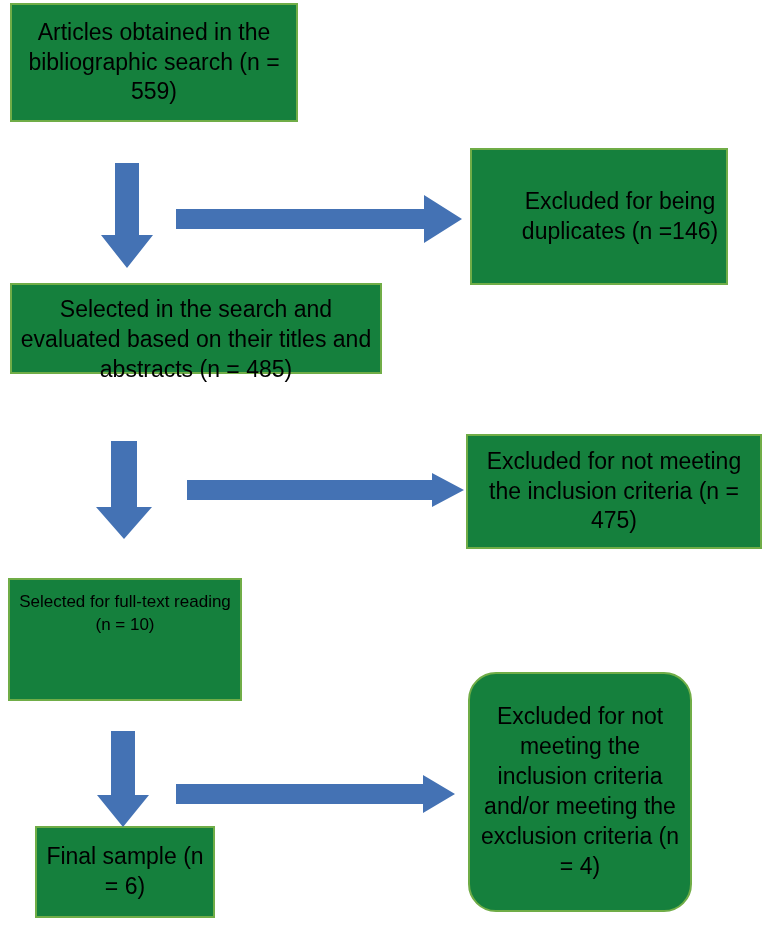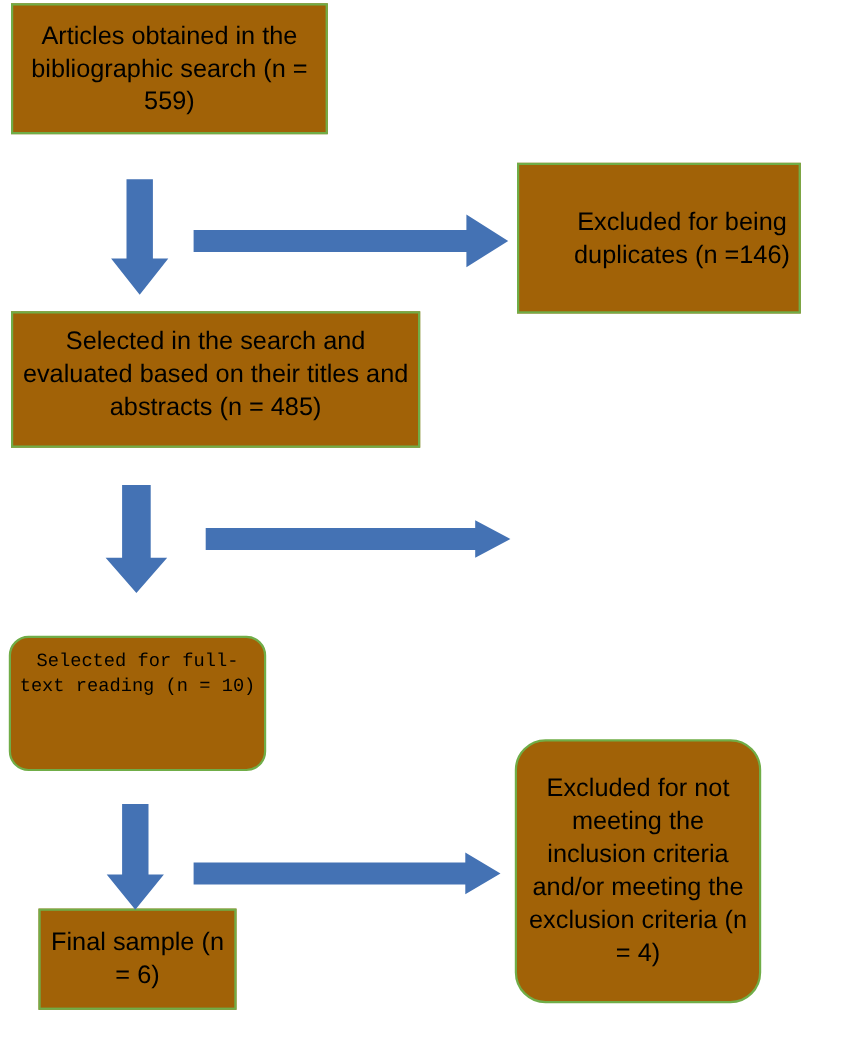--- a/index.html
+++ b/index.html
@@ -14,41 +14,40 @@
     height: 952px;
     background: #ffffff;
     overflow: hidden;
     font-family: "Liberation Sans", sans-serif;
     color: #000000;
   }
   .node {
     position: absolute;
     box-sizing: border-box;
     border: 2px solid #70AD47;
-    background: #a16207;
+    background: #15803d;
     display: flex;
     align-items: center;
     justify-content: center;
     text-align: center;
     line-height: 1.30;
     color: #000000;
     font-family: "Liberation Sans", sans-serif;
     font-size: 23px;
     padding: 2px 6px;
   }
   .node .label {
     display: block;
     width: 100%;
   }
   
   .node.small {
     font-size: 17px;
-    font-family: Liberation Mono, monospace;
+    font-family: Liberation Sans, sans-serif;
     line-height: 1.38;
-    border-radius: 18px;
   }
   .node.top-aligned {
     align-items: flex-start;
   }
   .node.top-aligned .label {
     padding-top: 8px;
   }
   .arrow {
     position: absolute;
   }
@@ -65,24 +64,27 @@
 <div id="canvas">
 
   <div class="node" style="left:10px; top:3px; width:288px; height:119px;">
     <span class="label">Articles obtained in the bibliographic search (n = 559)</span>
   </div>
 
   <div class="node" style="left:470px; top:148px; width:258px; height:137px;padding-left:48px;">
     <span class="label">Excluded for being duplicates (n =146)</span>
   </div>
 
-  <div class="node top-aligned" style="left:10px; top:283px; width:372px; height:124px;">
+  <div class="node top-aligned" style="left:10px; top:283px; width:372px; height:91px;">
     <span class="label">Selected in the search and evaluated based on their titles and abstracts (n = 485)</span>
   </div>
 
+  <div class="node" style="left:466px; top:434px; width:296px; height:115px;">
+    <span class="label">Excluded for not meeting the inclusion criteria (n = 475)</span>
+  </div>
 
   <div class="node small top-aligned" style="left:8px; top:578px; width:234px; height:123px;">
     <span class="label">Selected for full-text reading (n = 10)</span>
   </div>
 
   <div class="node" style="left:468px; top:672px; width:224px; height:240px;border-radius:28px;">
     <span class="label">Excluded for not meeting the inclusion criteria and/or meeting the exclusion criteria (n = 4)</span>
   </div>
 
   <div class="node" style="left:35px; top:826px; width:180px; height:92px;">

